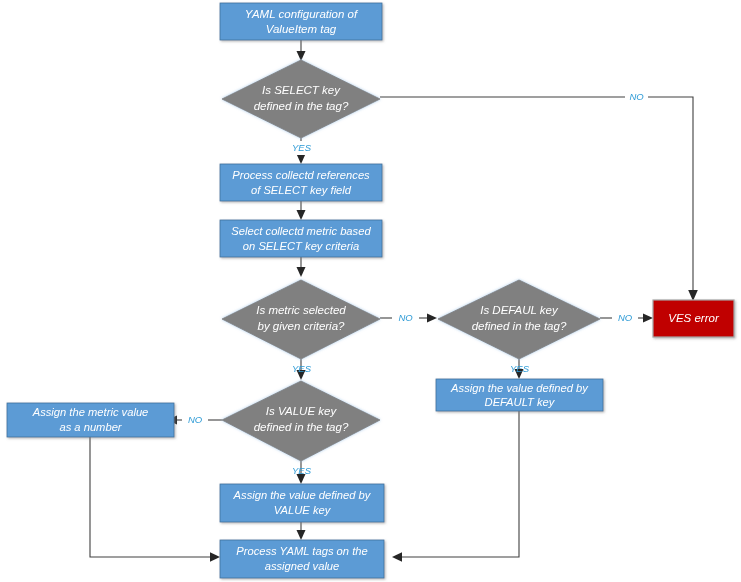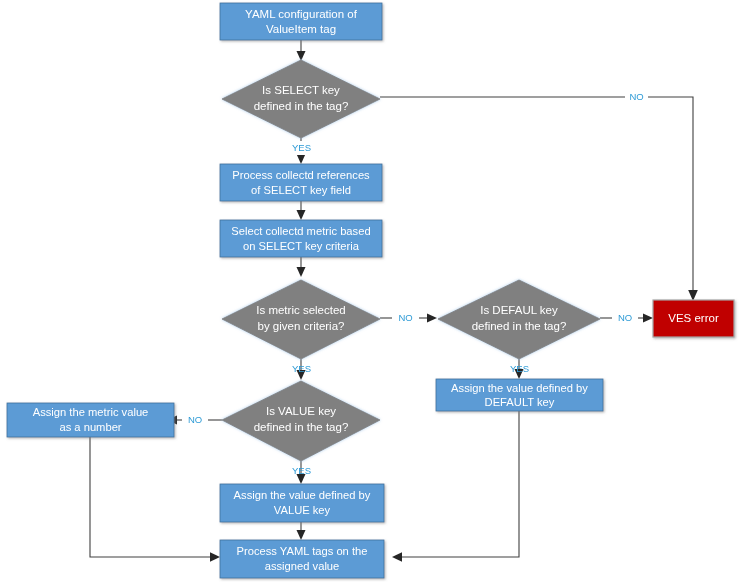--- a/index.html
+++ b/index.html
@@ -11,20 +11,21 @@
     width: 741px;
     height: 582px;
     font-family: "Liberation Sans", sans-serif;
     overflow: hidden;
     position: relative;
   }
   #flowchart-root {
     position: relative;
     width: 741px;
     height: 582px;
+    font-style: italic;
   }
   svg.diagram {
     position: absolute;
     top: 0;
     left: 0;
     width: 741px;
     height: 582px;
     display: block;
   }
   .node-text {

